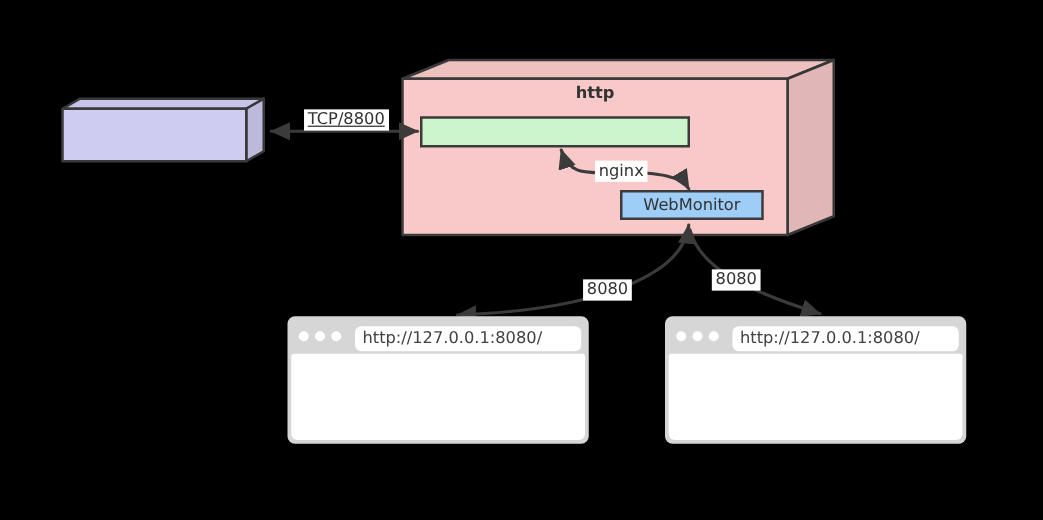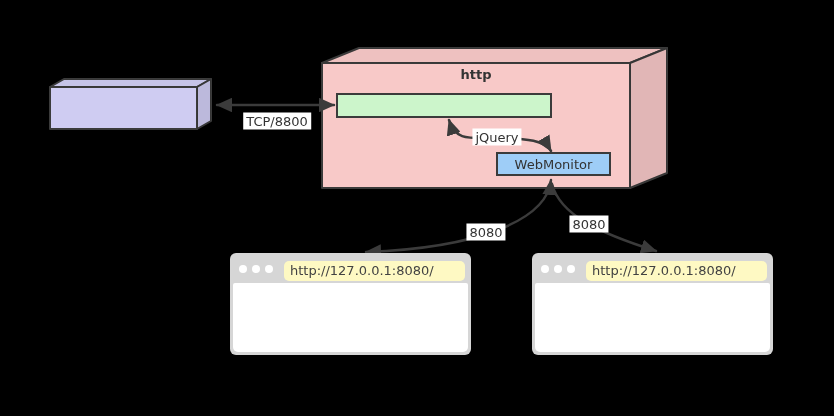--- a/index.html
+++ b/index.html
@@ -65,21 +65,21 @@
   }
   .browser .win-dot.d1 { left: 9px; }
   .browser .win-dot.d2 { left: 22px; }
   .browser .win-dot.d3 { left: 35px; }
   .url-field {
     position: absolute;
     left: 54px;
     top: 8px;
     width: 181px;
     height: 20px;
-    background: #fef9c3;
+    background: #ffffff;
     border-radius: 5px;
     box-sizing: border-box;
     font-size: 13px;
     line-height: 20px;
     color: #424242;
     padding: 0 6px;
     overflow: hidden;
     white-space: nowrap;
   }
   .browser-body {
@@ -130,22 +130,22 @@
       <path d="M 217 105 L 334 105" marker-start="url(#arrowS)" marker-end="url(#arrowE)"></path>
       <path d="M 449 120 C 456 141 468 138 497 138 C 528 138 545 141 551 151" marker-start="url(#arrowS)" marker-end="url(#arrowE)"></path>
       <path d="M 551 180 C 547 220 478 248 366 252" marker-start="url(#arrowS)" marker-end="url(#arrowE)"></path>
       <path d="M 552 184 C 560 215 599 233 656 251" marker-end="url(#arrowE)"></path>
     </g>
   </svg>
 
   <div class="node-label bold" style="left:322px; top:63px; width:308px; height:22px;">http</div>
   <div class="node-label" style="left:497px; top:153px; width:113px; height:22px;">WebMonitor</div>
 
-  <div class="edge-label" style="left:277px; top:121px;">TCP/8800</div>
-  <div class="edge-label" style="left:497px; top:137px;">jQuery</div>
+  <div class="edge-label" style="left:277px; top:96px;text-decoration:underline;">TCP/8800</div>
+  <div class="edge-label" style="left:497px; top:137px;">nginx</div>
   <div class="edge-label" style="left:486px; top:232px;">8080</div>
   <div class="edge-label" style="left:589px; top:224px;">8080</div>
 
   <div class="browser" style="left:230px; top:253px;">
     <div class="browser-bar">
       <span class="win-dot d1"></span>
       <span class="win-dot d2"></span>
       <span class="win-dot d3"></span>
       <div class="url-field">
         <span>http://127.0.0.1:8080/</span>

